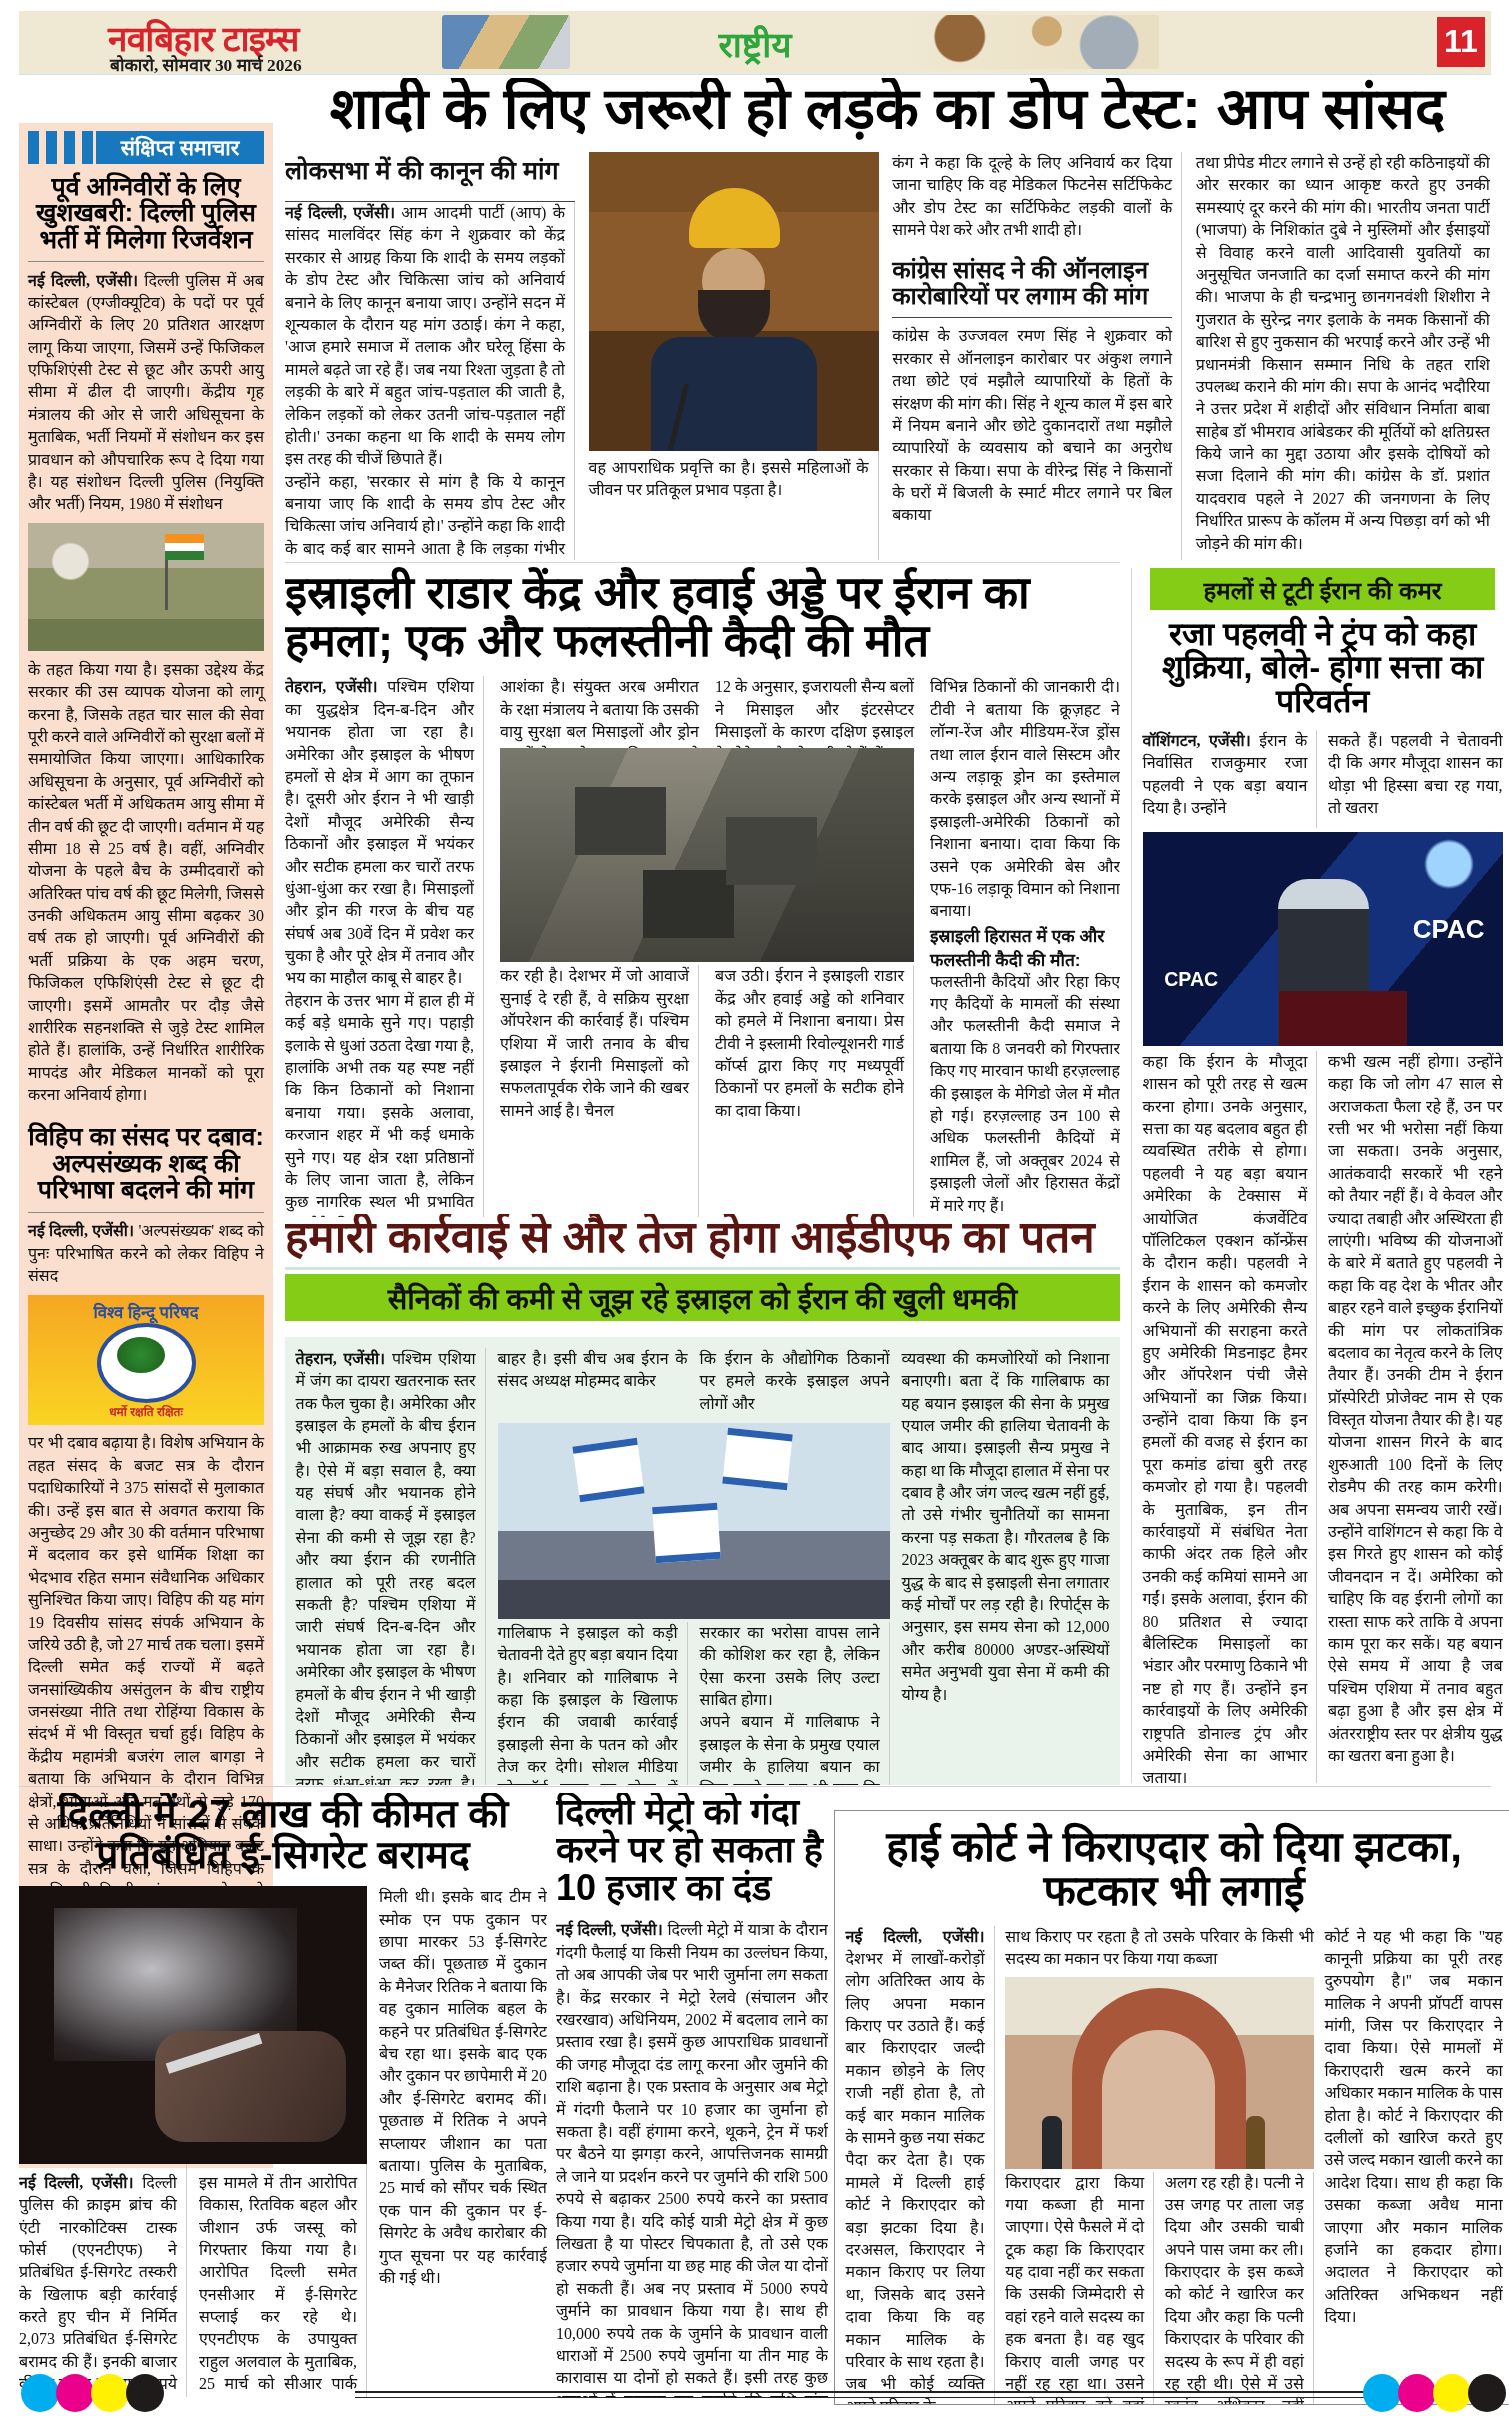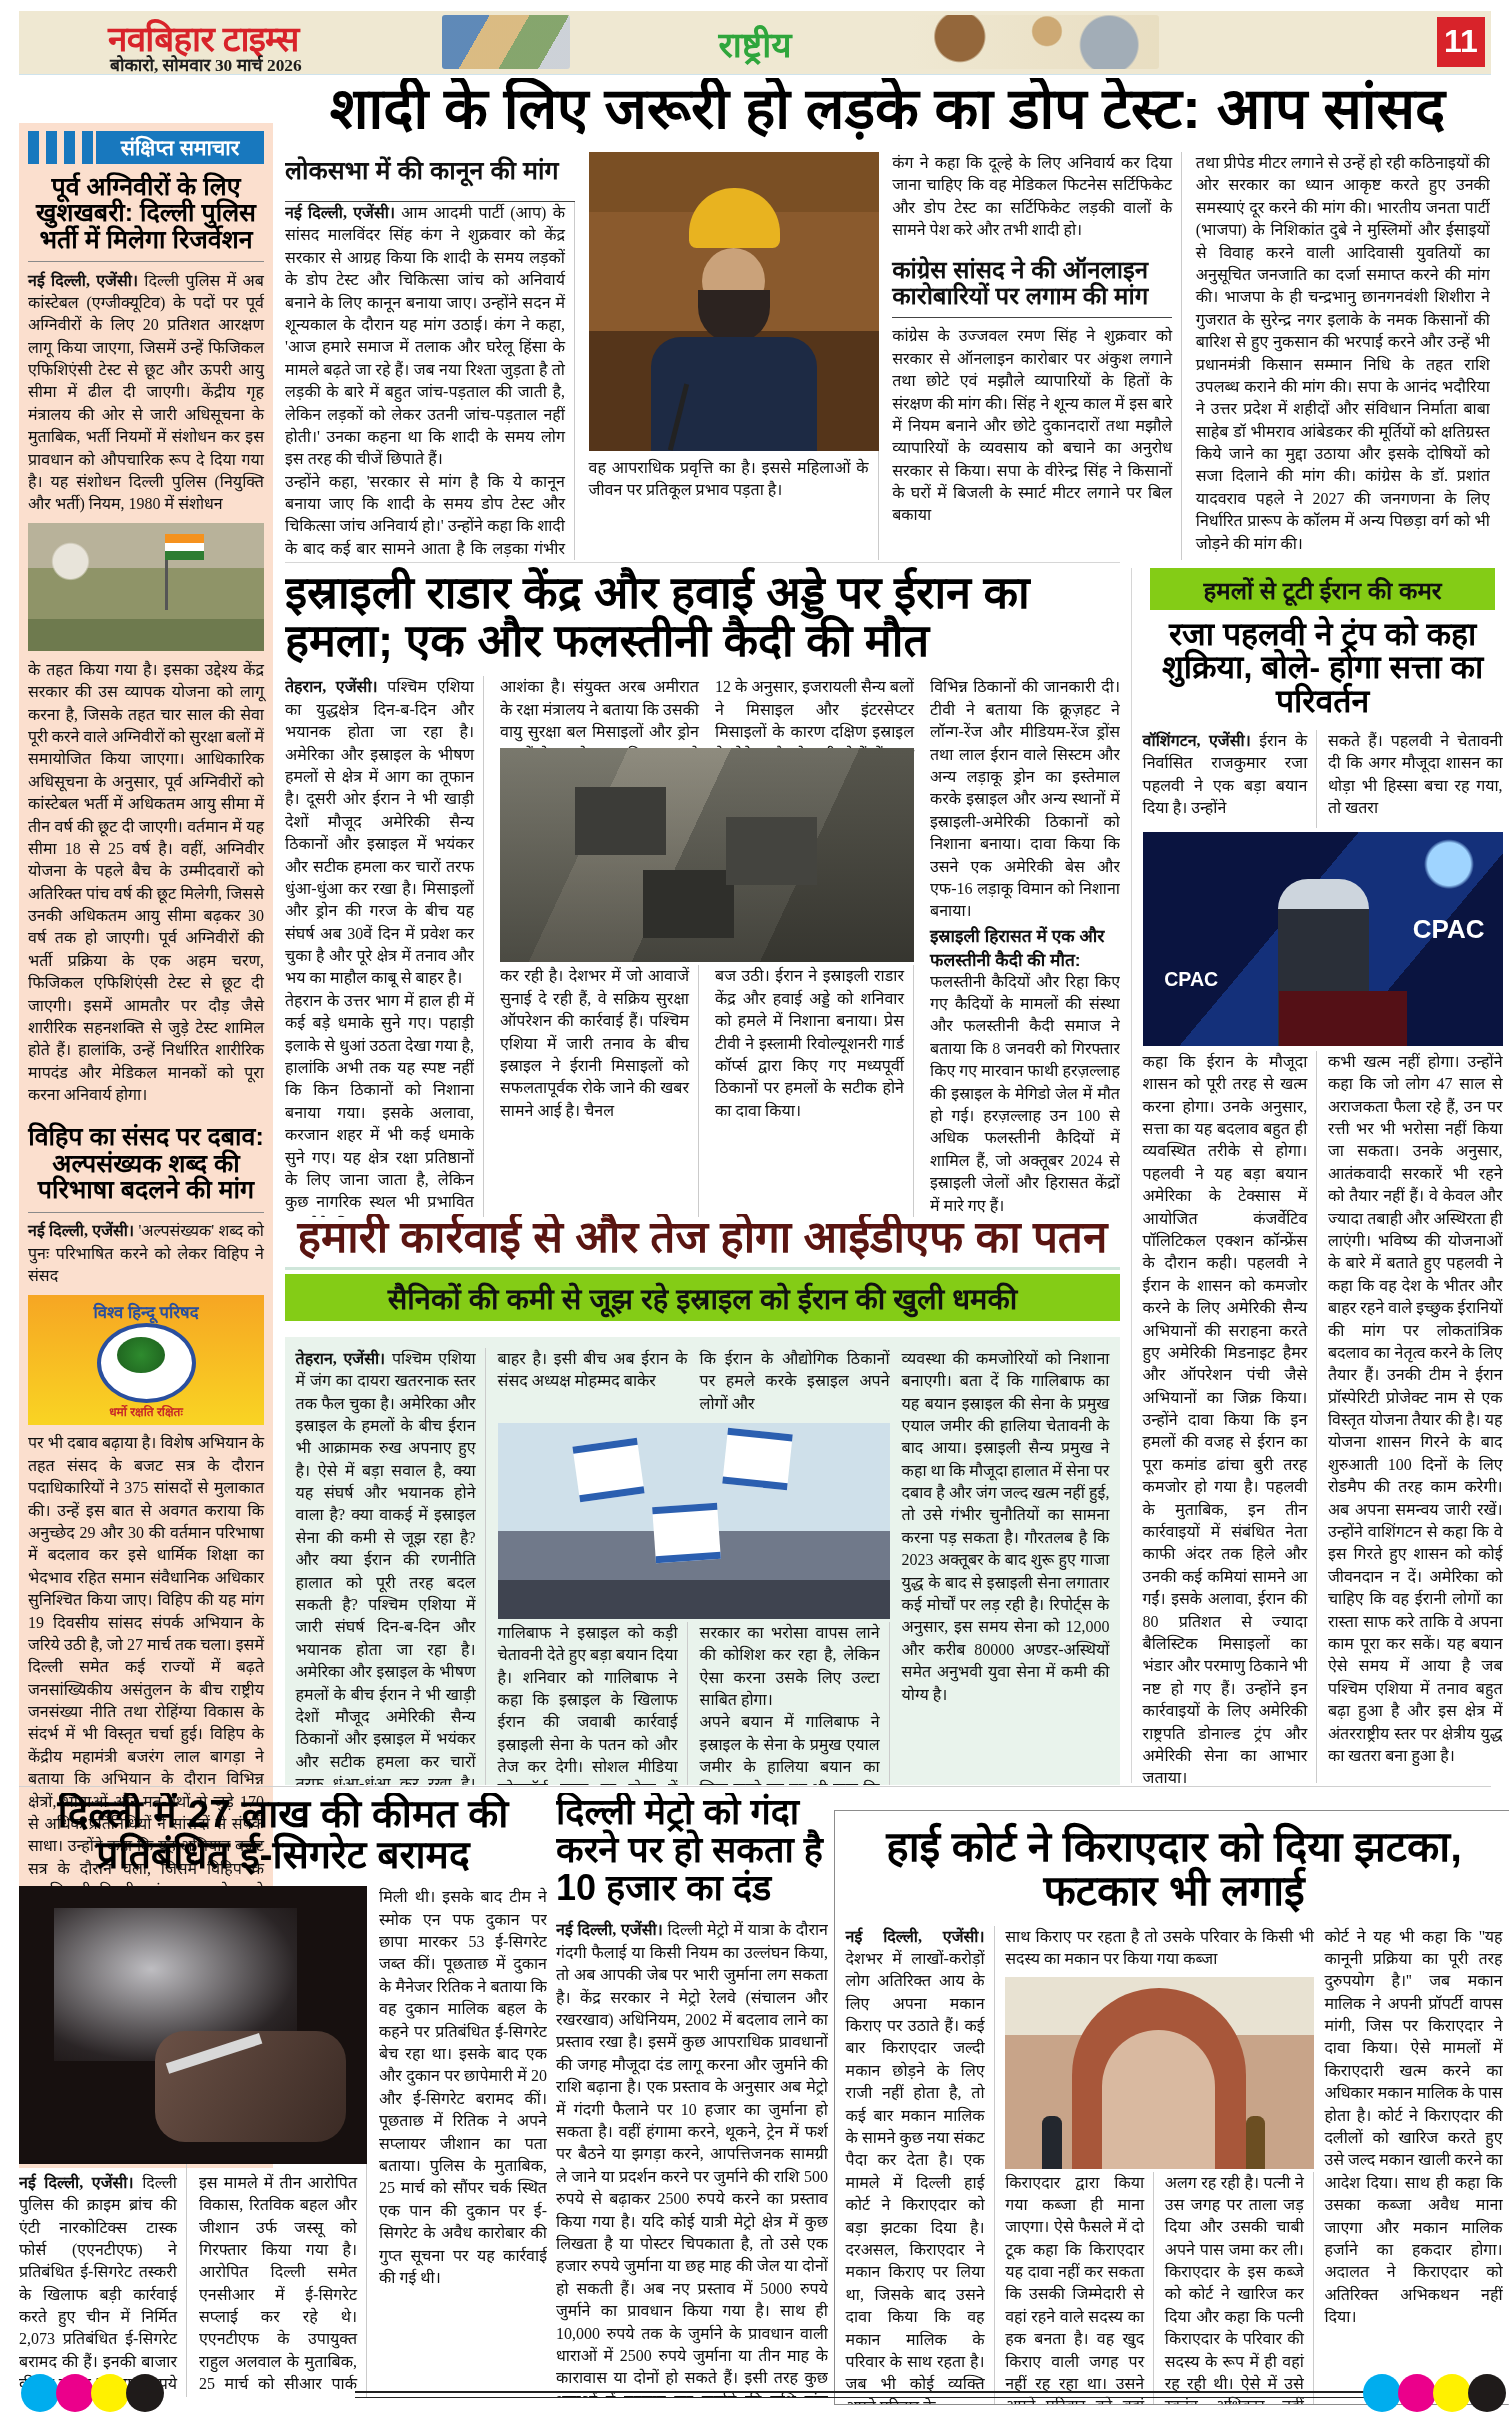--- a/index.html
+++ b/index.html
@@ -102,21 +102,21 @@
       radial-gradient(circle at 85% 15%,#9fd4ff 0 6%,transparent 7%),
       linear-gradient(130deg,#0a1440 0 40%,#14307a 40% 70%,#0a1440 70%);}
   .cpac-man{position:absolute;left:50%;top:22%;width:91px;height:78%;margin-left:-45px;
             background:linear-gradient(180deg,#cdd5dd 0 18%,#2a2f38 18%);border-radius:30px 30px 0 0;}
   .cpac-label{position:absolute;color:#fff;font-family:"Liberation Sans",sans-serif;font-weight:800;}
   .cpac-label.l1{left:6%;bottom:26%;font-size:19.6px;}
   .cpac-label.l2{right:5%;top:38%;font-size:26px;}
   .cpac-podium{position:absolute;left:38%;bottom:0;width:128px;height:26%;background:#541016;}
   
   .idf{left:285px;top:1214px;width:835px;height:571px;}
-  .idf-hed{font-size:44px;text-align:center;color:#5a1511;margin-bottom:6px;}
+  .idf-hed{font-size:44px;color:#5a1511;margin-bottom:6px;}
   .idf-rule{height:3px;background:#cfe6da;margin:0 0 4.5px;}
   .idf .strip{font-size:29px;padding:4px 0;margin-bottom:16px;}
   .idf-body{background:#e9f3ec;padding:10.6px;}
   .idf-grid{display:grid;grid-template-columns:190px 190px 190px 1fr;gap:0 12px;
             grid-template-rows:72px 202px auto;
             grid-template-areas:"c1 c2t c3t c4" "c1 ph ph c4" "c1 c2b c3b c4";}
   .photo.flags{grid-area:ph;margin:3px 0;background:linear-gradient(180deg,#cfe0ea 0 55%,#70798a 55% 80%,#3f4450 80%);}
   .flag-il{position:absolute;width:65px;height:42px;background:#fff;border-top:7.5px solid #2b5fb0;
            border-bottom:7.5px solid #2b5fb0;}
   .flag-il.f1{left:20%;top:10%;transform:rotate(-8deg);}

